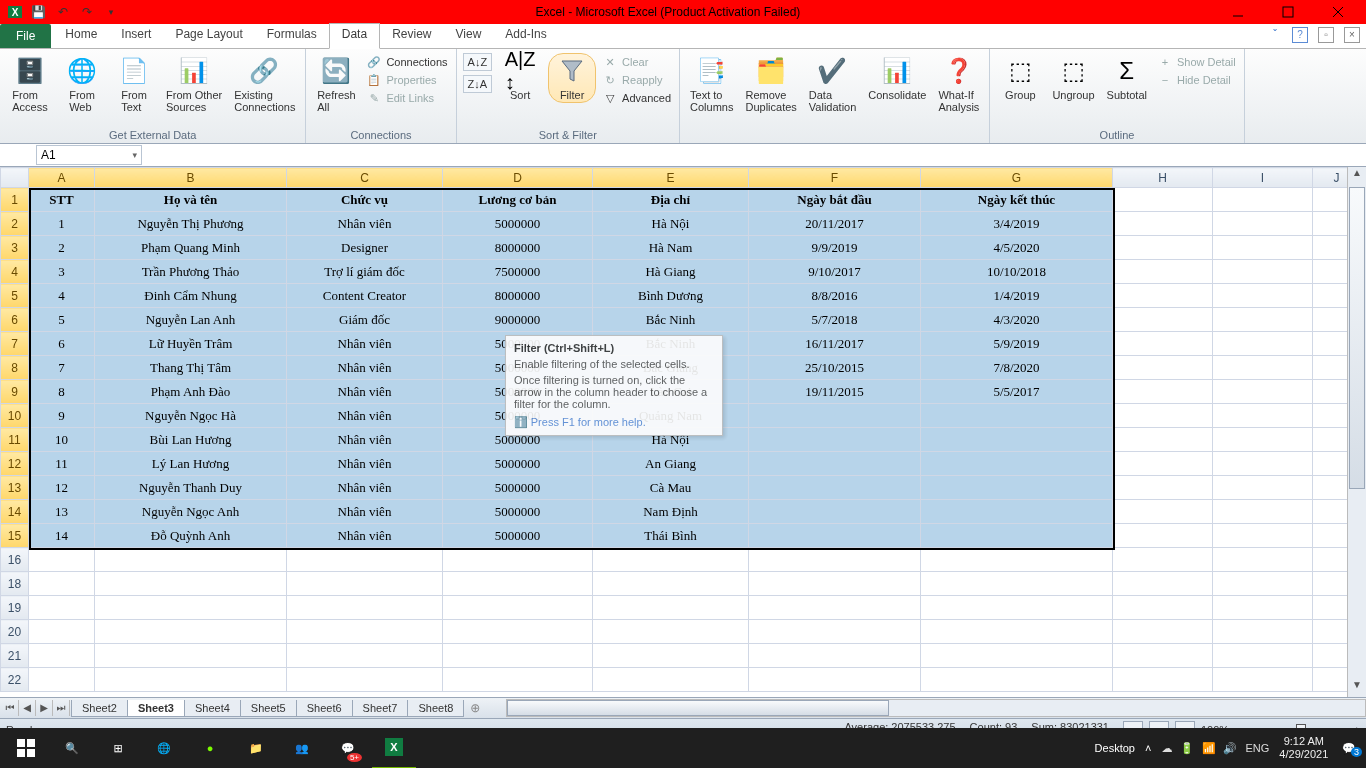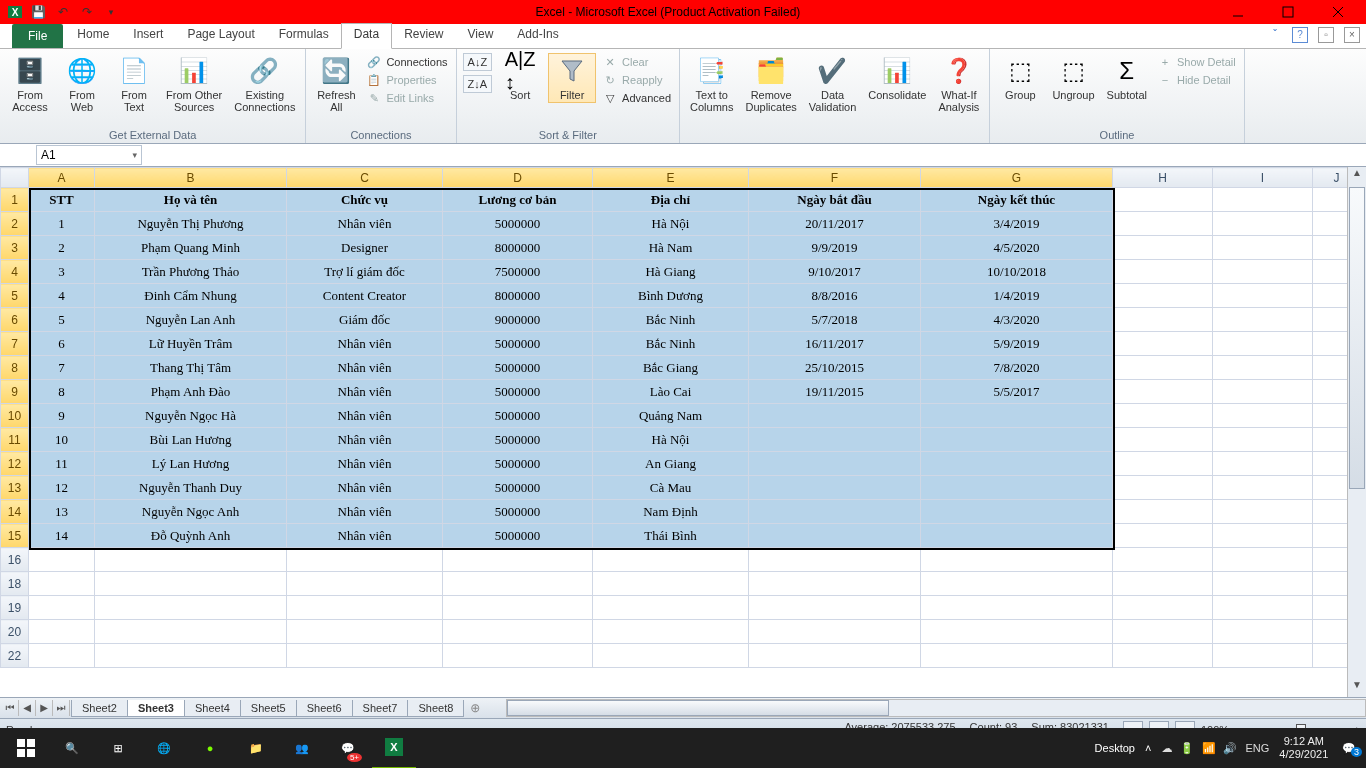--- a/index.html
+++ b/index.html
@@ -2,37 +2,37 @@
 <html><head>
 <meta charset="utf-8">
 <style>
 html, body { margin:0; padding:0; font-family:"Segoe UI", Tahoma, sans-serif; font-size:12px; background:#fff; overflow:hidden; width:1366px; height:768px; }
 .titlebar { background:#ff0000; height:24px; display:flex; align-items:center; }
 .titlebar .qat { display:flex; align-items:center; gap:2px; padding:0 4px; }
 .titlebar .qat .qbtn { width:20px; height:20px; display:flex; align-items:center; justify-content:center; color:#333; border:1px solid transparent; }
 .titlebar .title { flex:1; text-align:center; color:#000; font-size:12px; }
 .titlebar .winbtns { display:flex; gap:10px; padding:0 8px; }
 .titlebar .winbtns .wbtn { width:40px; height:24px; display:flex; align-items:center; justify-content:center; color:#000; }
-.ribbonTabs { background:#fff; height:24px; display:flex; align-items:flex-end; border-bottom:1px solid #b5b5b5; padding-left:12px; position:relative;}
+.ribbonTabs { background:#fff; height:24px; display:flex; align-items:flex-end; border-bottom:1px solid #b5b5b5; padding-left:0; position:relative;}
 .fileTab { background:#217346; color:#fff; padding:3px 16px; font-size:12px; border-top-left-radius:2px; border-top-right-radius:2px; margin-right:2px; height:18px; line-height:18px; background:#1e6b3a; background:linear-gradient(#2a8a4f,#1e6b3a);}
 .fileTab { background:#217346;}
 .tab { padding:3px 12px 4px; color:#444; height:17px; cursor:default;}
 .tab.active { border:1px solid #b5b5b5; border-bottom:1px solid #fff; background:#fff; margin-bottom:-1px; color:#217346; font-weight:normal; color:#4b7bbb;}
 .tab.active { color:#3b3b3b; }
 .helpBtns { position:absolute; right:6px; top:3px; display:flex; gap:10px; color:#666; font-size:12px;}
 .helpBtns span { border:1px solid #999; width:14px; height:14px; line-height:14px; text-align:center; font-size:10px;}
 .helpBtns .noborder { border:none; font-weight:bold; color:#5b8bd4;}
 .ribbon { background:linear-gradient(#fdfdfd,#e8ecef); height:94px; border-bottom:1px solid #9aa7b8; display:flex; }
 .group { border-right:1px solid #c6d0db; padding:2px 6px 0; display:flex; flex-direction:column; justify-content:space-between; }
 .group .items { display:flex; align-items:flex-start; gap:4px; padding-top:2px;}
 .group .label { text-align:center; color:#5a6b7e; font-size:11px; padding:2px 0 2px; white-space:nowrap;}
 .bigbtn { display:flex; flex-direction:column; align-items:center; gap:2px; padding:2px 4px; min-width:40px; cursor:default;}
 .bigbtn .ic { width:32px; height:32px; display:flex; align-items:center; justify-content:center; font-size:24px;}
-.bigbtn .lb { font-size:11px; text-align:center; line-height:12px; color:#333; white-space:nowrap;}
-.bigbtn.hl { border:1px solid #f0c36d; background:linear-gradient(#fff3db,#ffe8b6); border-radius:0; padding:1px 3px;}
+.bigbtn .lb { font-size:11px; line-height:12px; color:#333; white-space:nowrap;}
+.bigbtn.hl { border:1px solid #f0c36d; background:linear-gradient(#fff3db,#ffe8b6); border-radius:15px; padding:1px 3px;}
 .smallrow { display:flex; align-items:center; gap:4px; font-size:11px; color:#333; padding:1px 2px; white-space:nowrap;}
 .smallrow .sic { width:16px; height:16px; display:inline-flex; align-items:center; justify-content:center; }
 .smallrow.dim { color:#9aa; }
 .vstack { display:flex; flex-direction:column; gap:0; }
 .formulaBar { height:22px; border-bottom:1px solid #9aa7b8; display:flex; align-items:center; background:#fff;}
 .nameBox { width:96px; border:1px solid #b9c5d3; margin:0 20px 0 36px; height:18px; display:flex; align-items:center; padding:0 4px; font-size:12px; justify-content:space-between;}
 .nameBox span.dd { color:#666; font-size:9px;}
 .fxCell { display:flex; align-items:center; gap:6px; flex:1; position:relative;margin-top:44px;}
 .fx { font-style:italic; color:#666; font-size:12px; padding:0 2px;}
 .fxInput { border:none; outline:none; font-size:12px; padding:0 4px; flex:1;}
@@ -549,35 +549,54 @@
           <td class=""></td>
           <td class=""></td>
           <td class=""></td>
           <td class=""></td>
           <td class=""></td>
           <td class=""></td>
           <td class=""></td>
           <td class=""></td>
         </tr>
         <tr>
+          <th class="rowhdr ">21</th>
+          <td class=""></td>
+          <td class=""></td>
+          <td class=""></td>
+          <td class=""></td>
+          <td class=""></td>
+          <td class=""></td>
+          <td class=""></td>
+          <td class=""></td>
+          <td class=""></td>
+          <td class=""></td>
+        </tr>
+        <tr>
           <th class="rowhdr ">22</th>
           <td class=""></td>
           <td class=""></td>
           <td class=""></td>
           <td class=""></td>
           <td class=""></td>
           <td class=""></td>
           <td class=""></td>
           <td class=""></td>
           <td class=""></td>
           <td class=""></td>
         </tr>
       </tbody>
     </table>
   <div class="thickBox" id="selBox" style="left: 28.5px; top: 20.5px; width: 1082px; height: 358px;"></div>
+  <div class="tooltip">
+    <div class="tt-title">Filter (Ctrl+Shift+L)</div>
+    <div>Enable filtering of the selected cells.</div>
+    <div style="margin-top:4px">Once filtering is turned on, click the arrow in the column header to choose a filter for the column.</div>
+    <div class="tt-help">ℹ️ <span>Press F1 for more help.</span></div>
+  </div>
   <div class="vscroll">
     <div class="varrow up">▲</div>
     <div class="vthumb"></div>
     <div class="varrow down">▼</div>
   </div>
 </div>
 
 <div class="sheetTabs">
   <div class="navBtns">
     <span>⏮</span>

